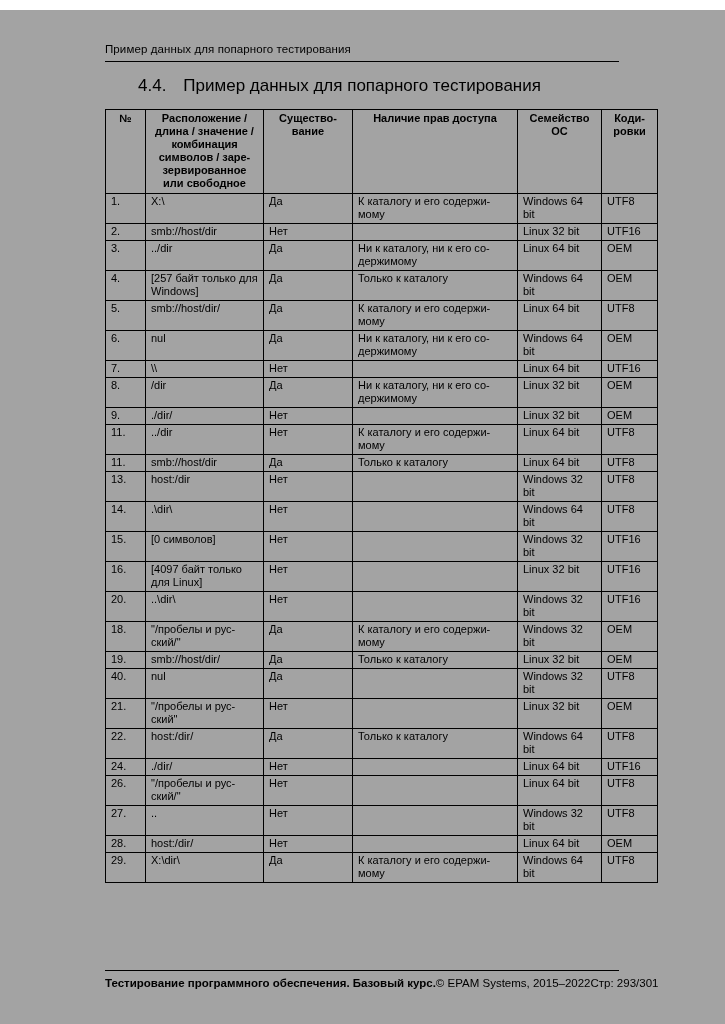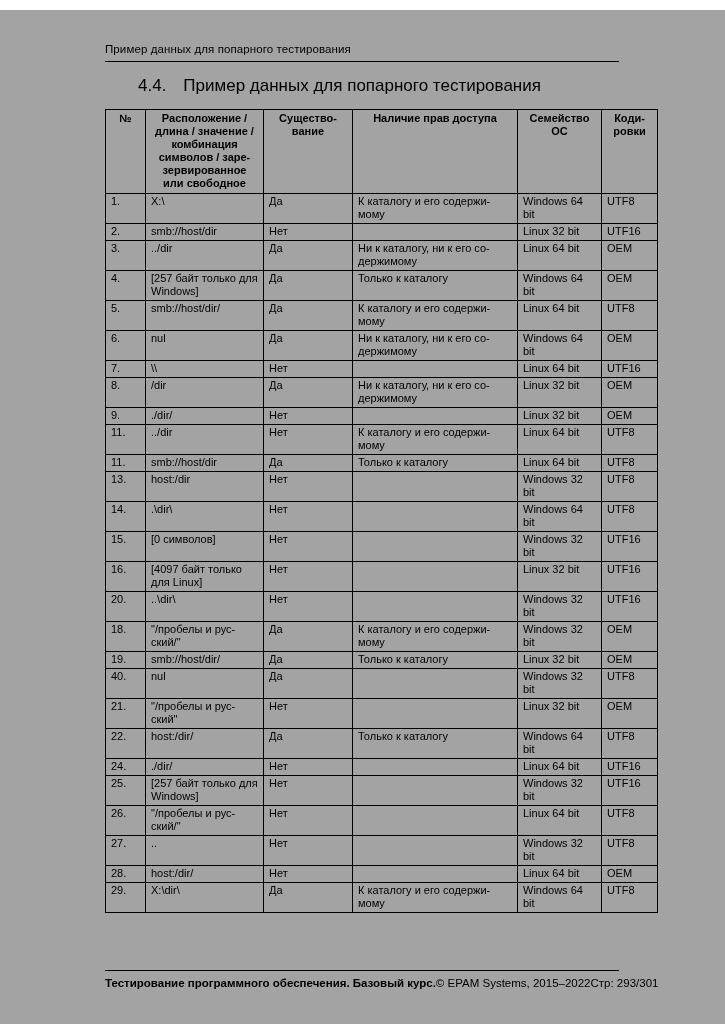--- a/index.html
+++ b/index.html
@@ -255,28 +255,20 @@
         </tr>
         <tr>
           <td>24.</td>
           <td>./dir/</td>
           <td>Нет</td>
           <td></td>
           <td>Linux 64 bit</td>
           <td>UTF16</td>
         </tr>
         <tr>
-          <td>25.</td>
-          <td>[257 байт только для Windows]</td>
-          <td>Нет</td>
-          <td></td>
-          <td>Windows 32 bit</td>
-          <td>UTF16</td>
-        </tr>
-        <tr>
           <td>26.</td>
           <td>"/пробелы и рус-ский/"</td>
           <td>Нет</td>
           <td></td>
           <td>Linux 64 bit</td>
           <td>UTF8</td>
         </tr>
         <tr>
           <td>27.</td>
           <td>..</td>

